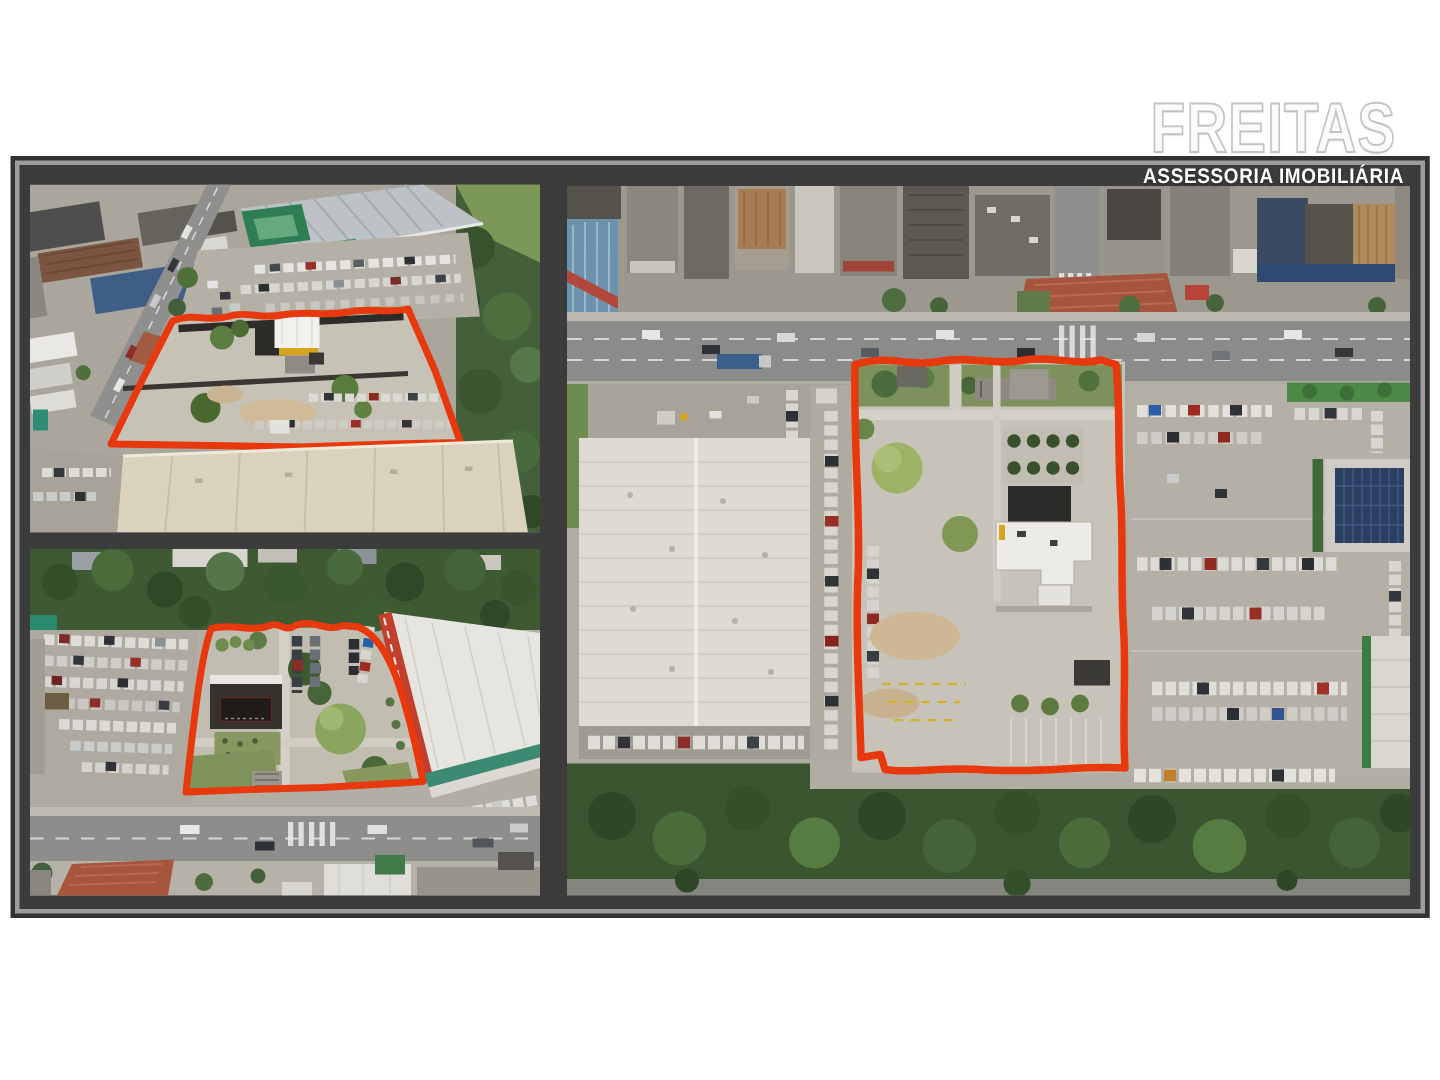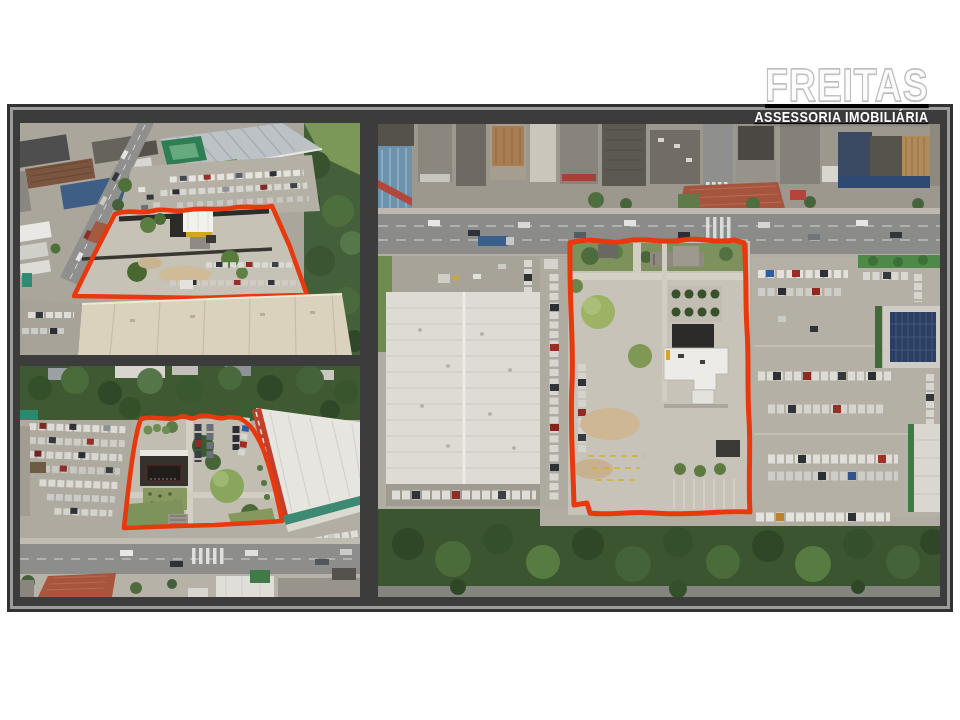--- a/index.html
+++ b/index.html
@@ -10,21 +10,21 @@
   .slide-panel{
     position:absolute;left:7px;top:104px;width:946px;height:508px;
     background:#3d3c3d;
     box-shadow:inset 0 0 0 3px #333233, inset 0 0 0 6px #9c9c9c;
   }
   .photo{position:absolute;display:block;}
   #photo-top-left{left:20px;top:123px;}
   #photo-bottom-left{left:20px;top:366px;}
   #photo-right{left:378px;top:124px;}
   .logo{
-    position:absolute;top:61px;right:6px;width:210px;text-align:left;z-index:9;text-decoration:underline;
+    position:absolute;top:61px;right:6px;width:210px;text-align:center;z-index:9;
   }
   .logo-brand{
     font-weight:bold;font-size:47px;line-height:1.0;letter-spacing:1px;
     color:rgba(255,255,255,0.88);
     -webkit-text-stroke:1.3px rgba(178,178,178,0.75);
     text-shadow:0 1px 2px rgba(90,90,90,0.18);
     transform:scaleX(0.80);transform-origin:50% 50%;white-space:nowrap;
   }
   .logo-tagline{
     margin-top:1px;font-weight:bold;font-size:14px;letter-spacing:0.5px;

